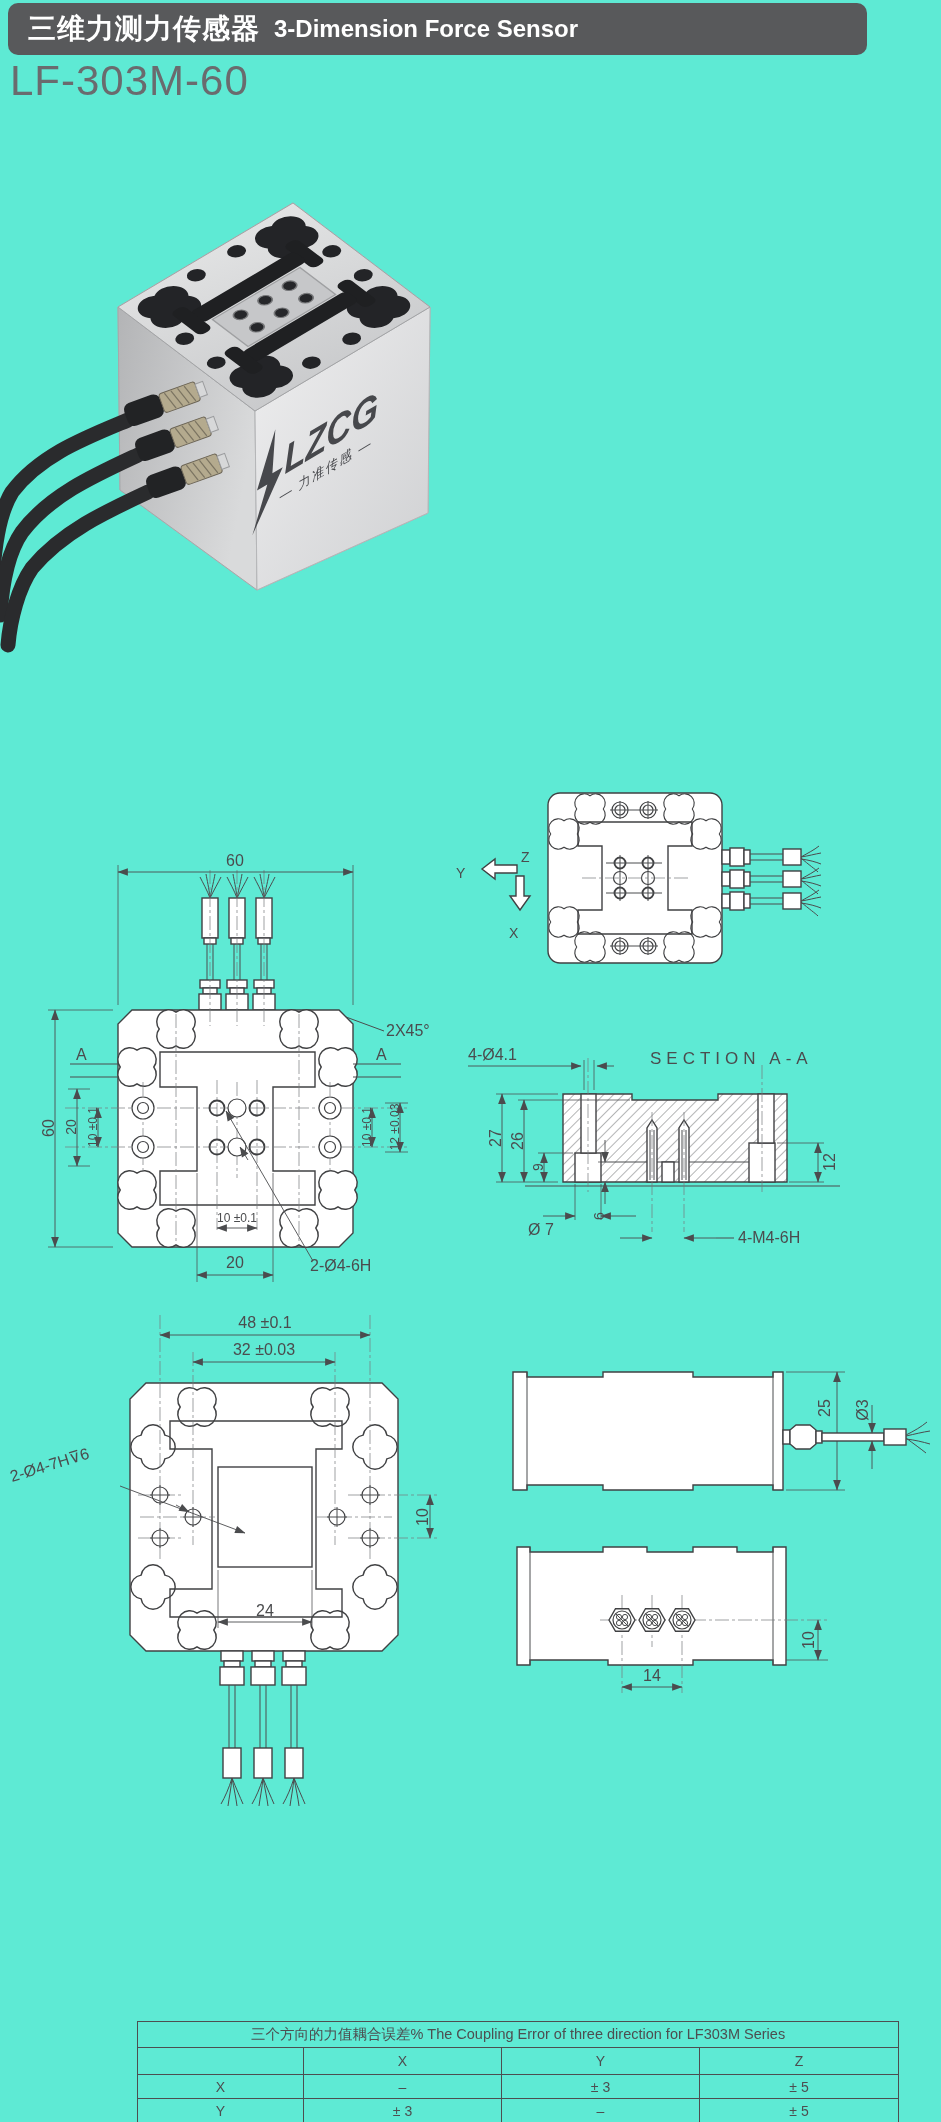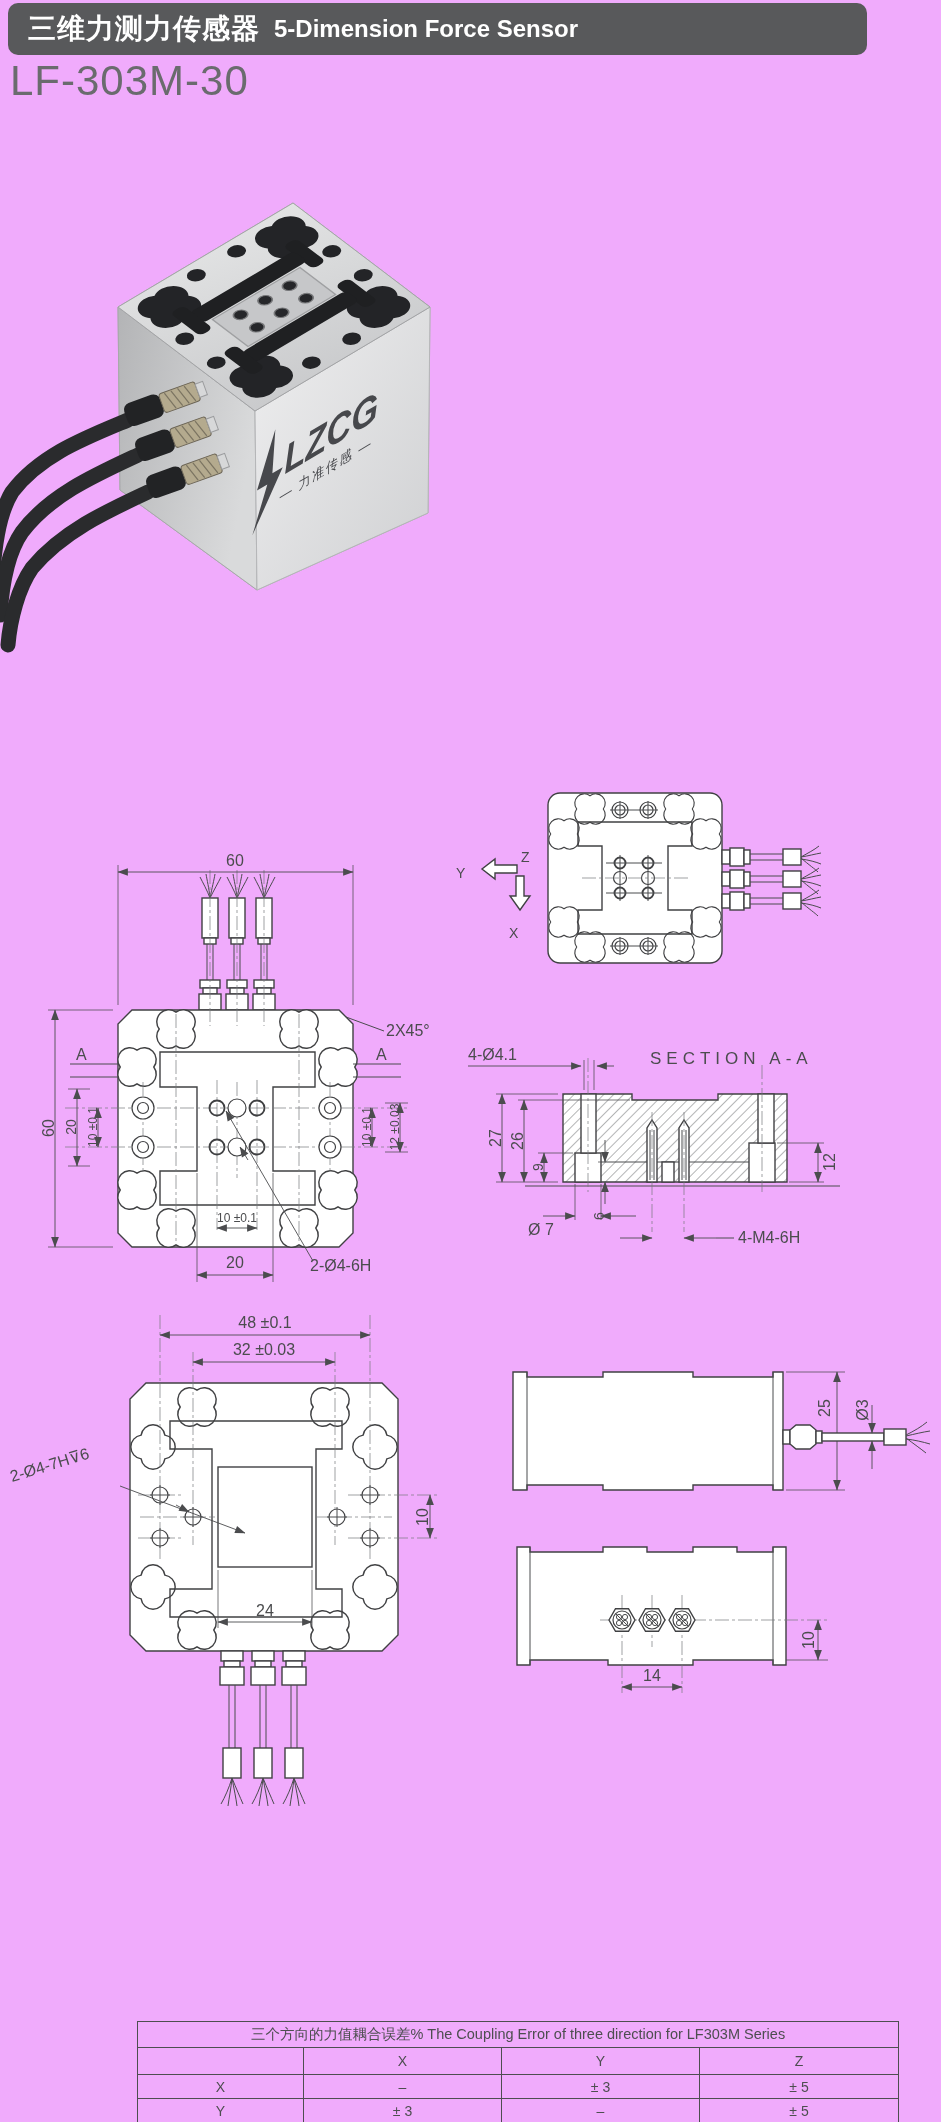--- a/index.html
+++ b/index.html
@@ -1,16 +1,16 @@
 <!DOCTYPE html>
 <html><head>
 <meta charset="utf-8">
 <style>
   html,body{margin:0;padding:0;background:#fff;}
-  .page{position:relative;width:941px;height:2122px;background:#f0abfc;overflow:hidden;
+  .page{position:relative;width:941px;height:2122px;background:#5eead4;overflow:hidden;
         font-family:"Liberation Sans",sans-serif;}
   .header-bar{position:absolute;left:8px;top:3px;width:859px;height:52px;background:#58595b;
         border-radius:10px;display:flex;align-items:center;padding-left:20px;box-sizing:border-box;gap:14px;}
   .header-zh{color:#ffffff;font-size:28px;font-weight:bold;letter-spacing:1px;}
   .header-en{color:#ffffff;font-size:24px;font-weight:bold;}
   .model-title{position:absolute;left:10px;top:57px;font-size:42px;color:#6a6b6e;letter-spacing:1px;}
   svg{position:absolute;overflow:visible;}
   .lw{stroke:#404143;stroke-width:1.4;fill:#ffffff;}
   .lwn{stroke:#404143;stroke-width:1.4;fill:none;}
   .ln{stroke:#4b4c4e;stroke-width:1;fill:none;}
@@ -54,23 +54,23 @@
       </linearGradient>
       <linearGradient id="gLeft" x1="0" y1="0" x2="1" y2="0.4">
         <stop offset="0" stop-color="#b3b4b6"></stop>
           <stop offset="1" stop-color="#d9dadb"></stop>
       </linearGradient>
     </defs>
   </svg>
 
   <div class="header-bar">
     <span class="header-zh">三维力测力传感器</span>
-    <span class="header-en">5-Dimension Force Sensor</span>
+    <span class="header-en">3-Dimension Force Sensor</span>
   </div>
-  <div class="model-title">LF-303M-30</div>
+  <div class="model-title">LF-303M-60</div>
 
   <svg style="left:0;top:120px" width="700" height="600" viewBox="0 0 700 600">
     <g>
       <polygon points="118,187 293,83 430,187 428,393 257,470 120,370" fill="#c9cacc" stroke="#aeafb1" stroke-width="1"></polygon>
       <polygon points="118,187 255,291 257,470 120,370" fill="url(#gLeft)" stroke="#a7a8aa" stroke-width="1"></polygon>
       <polygon points="430,187 255,291 257,470 428,393" fill="url(#gRight)" stroke="#b5b6b8" stroke-width="1"></polygon>
       <polygon points="293,83 430,187 255,291 118,187" fill="url(#gTop)" stroke="#a3a4a6" stroke-width="1"></polygon>
     </g>
 
     <g stroke="#2a2b2d" stroke-width="15" fill="none" stroke-linecap="round">

